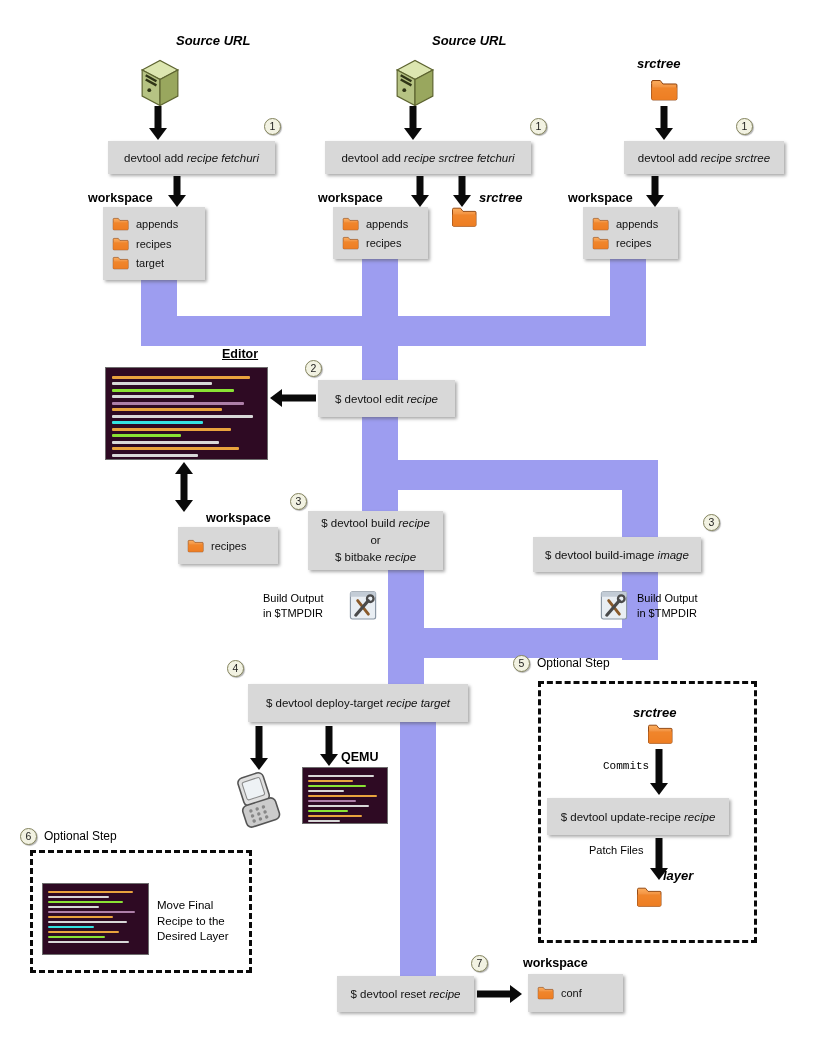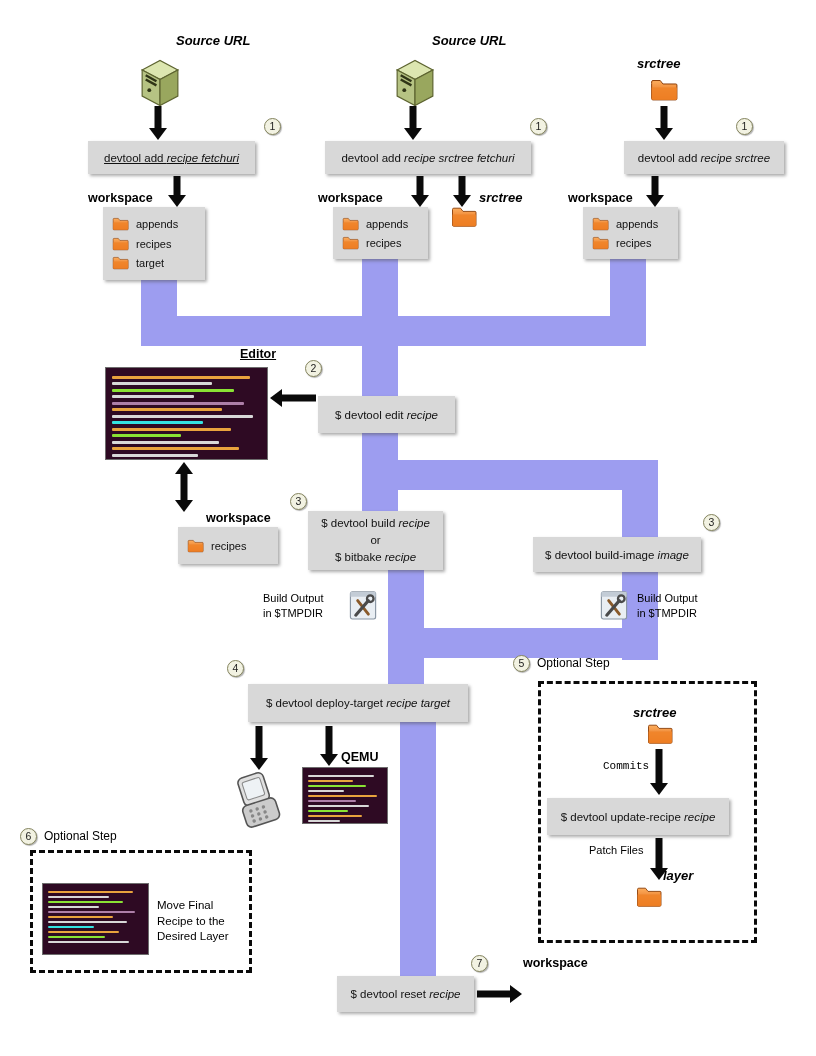--- a/index.html
+++ b/index.html
@@ -134,21 +134,21 @@
   <div class="pipe" style="left:388px;top:566px;width:36px;height:124px;"></div>
   <div class="pipe" style="left:400px;top:628px;width:258px;height:30px;"></div>
   <div class="pipe" style="left:400px;top:720px;width:36px;height:264px;"></div>
 
   <div class="lbl-bi" style="left:176px;top:33px;">Source URL</div>
   <svg class="icon" style="left:134px;top:58px;width:52px;height:50px;">
       <use href="#sym-server"></use>
     </svg>
   <div class="arrow arr-down" style="left:149px;top:106px;width:18px;height:34px;"></div>
   <div class="badge" style="left:264px;top:118px;">1</div>
-  <div class="cmd-box" style="left:88px;top:141px;width:167px;height:33px;text-decoration:underline;">
+  <div class="cmd-box" style="left:108px;top:141px;width:167px;height:33px;">
     <span><span>devtool add </span><span class="it">recipe fetchuri</span></span>
   </div>
   <div class="arrow arr-down" style="left:168px;top:176px;width:18px;height:31px;"></div>
   <div class="lbl-b" style="left:88px;top:191px;">workspace</div>
   <div class="ws-box" style="left:103px;top:207px;width:102px;height:73px;">
     <div class="ws-row">
         <svg>
           <use href="#sym-folder"></use>
         </svg>
         <span>appends</span>
@@ -217,38 +217,38 @@
         <span>appends</span>
       </div>
     <div class="ws-row">
         <svg>
           <use href="#sym-folder"></use>
         </svg>
         <span>recipes</span>
       </div>
   </div>
 
-  <div class="lbl-b" style="left:240px;top:347px;text-decoration:underline;">Editor</div>
+  <div class="lbl-b" style="left:222px;top:347px;text-decoration:underline;">Editor</div>
   <div class="terminal" style="left:105px;top:367px;width:163px;height:93px;">
     <div class="tl" style="width:88%;background:#e8a33d"></div>
     <div class="tl" style="width:64%;background:#d8d8d8"></div>
     <div class="tl" style="width:78%;background:#8ae234"></div>
     <div class="tl" style="width:52%;background:#d8d8d8"></div>
     <div class="tl" style="width:84%;background:#ad7fa8"></div>
     <div class="tl" style="width:70%;background:#e8a33d"></div>
     <div class="tl" style="width:90%;background:#d8d8d8"></div>
     <div class="tl" style="width:58%;background:#34e2e2"></div>
     <div class="tl" style="width:76%;background:#e8a33d"></div>
     <div class="tl" style="width:44%;background:#8ae234"></div>
     <div class="tl" style="width:68%;background:#d8d8d8"></div>
     <div class="tl" style="width:81%;background:#e8a33d"></div>
     <div class="tl" style="width:55%;background:#d8d8d8"></div>
   </div>
   <div class="badge" style="left:305px;top:360px;">2</div>
-  <div class="cmd-box" style="left:318px;top:380px;width:137px;height:37px;margin-top:16px;">
+  <div class="cmd-box" style="left:318px;top:380px;width:137px;height:37px;">
     <span><span>$ devtool edit </span><span class="it">recipe</span></span>
   </div>
   <div class="arrow arr-left" style="left:270px;top:389px;width:46px;height:18px;"></div>
   <div class="arrow arr-updown" style="left:175px;top:462px;width:18px;height:50px;">
       <i></i>
     </div>
   <div class="lbl-b" style="left:206px;top:511px;">workspace</div>
   <div class="ws-box" style="left:178px;top:527px;width:100px;height:37px;">
     <div class="ws-row">
         <svg>
@@ -340,14 +340,22 @@
   <div class="out-lbl pre" style="left:157px;top:898px;width:92px;font-size:11.5px;">Move Final
 Recipe to the
 Desired Layer</div>
 
   <div class="badge" style="left:471px;top:955px;">7</div>
   <div class="cmd-box" style="left:337px;top:976px;width:137px;height:36px;">
     <span><span>$ devtool reset </span><span class="it">recipe</span></span>
   </div>
   <div class="arrow arr-right" style="left:477px;top:985px;width:45px;height:18px;"></div>
   <div class="lbl-b" style="left:523px;top:956px;">workspace</div>
+  <div class="ws-box" style="left:528px;top:974px;width:95px;height:38px;">
+    <div class="ws-row">
+        <svg>
+          <use href="#sym-folder"></use>
+        </svg>
+        <span>conf</span>
+      </div>
+  </div>
 
 </div>
 
 </body></html>

